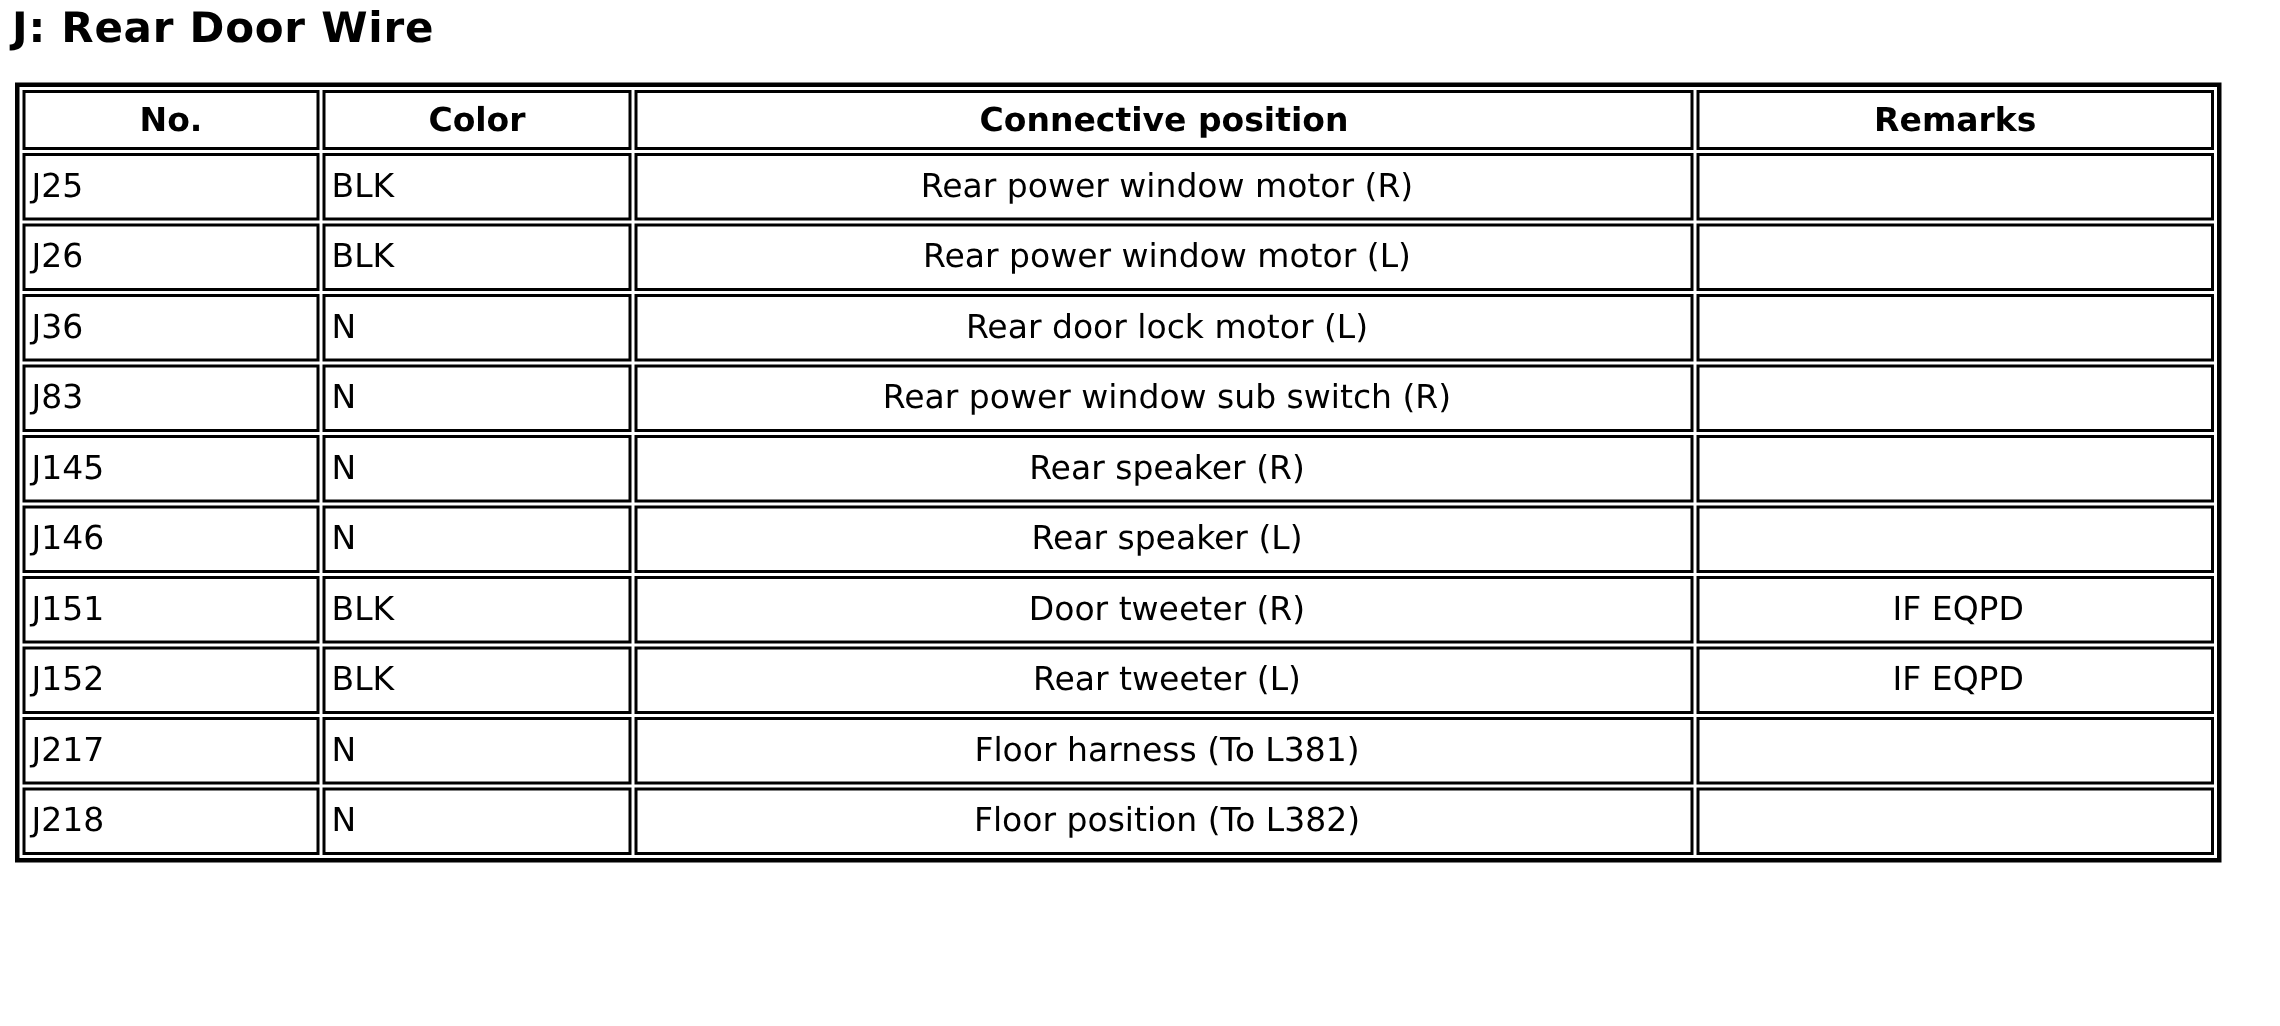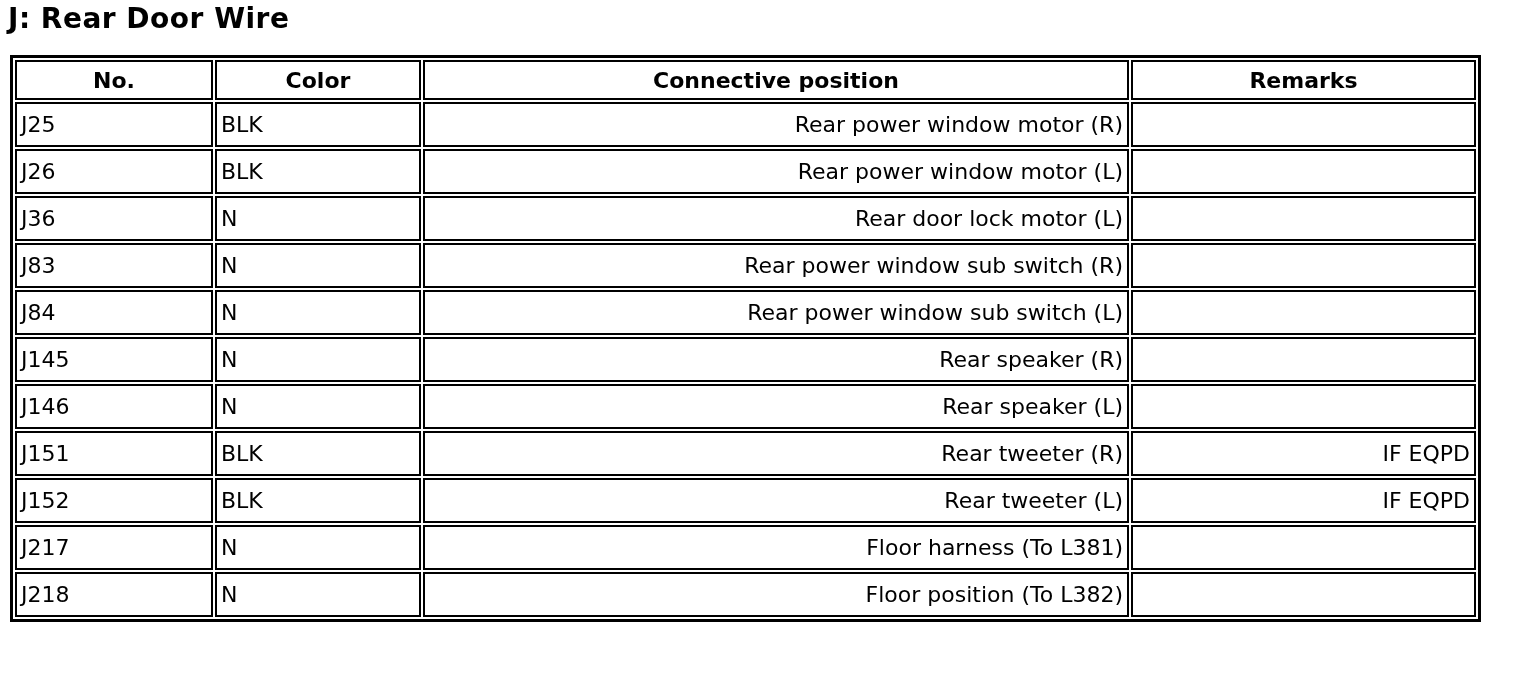--- a/index.html
+++ b/index.html
@@ -50,21 +50,21 @@
     height: 40px;
     font-weight: bold;
     text-align: center;
     padding: 4px 4px;
   }
   .wire-table td {
     height: 45px;
     padding: 0 4px;
   }
   td.c-no, td.c-color { }
-  td.c-pos, td.c-remarks { text-align: right; padding-left: 8px; }
+  td.c-pos, td.c-remarks { text-align: center; padding-left: 8px; }
 </style>
 </head>
 <body>
 
 <div class="page">
 
   <div class="doc-title">J: Rear Door Wire</div>
 
   <table class="wire-table">
     <colgroup>
@@ -100,41 +100,35 @@
     <td class="c-pos">Rear door lock motor (L)</td>
     <td class="c-remarks"></td>
   </tr>
         <tr>
     <td class="c-no">J83</td>
     <td class="c-color">N</td>
     <td class="c-pos">Rear power window sub switch (R)</td>
     <td class="c-remarks"></td>
   </tr>
         <tr>
-    <td class="c-no">J84</td>
-    <td class="c-color">N</td>
-    <td class="c-pos">Rear power window sub switch (L)</td>
-    <td class="c-remarks"></td>
-  </tr>
-        <tr>
     <td class="c-no">J145</td>
     <td class="c-color">N</td>
     <td class="c-pos">Rear speaker (R)</td>
     <td class="c-remarks"></td>
   </tr>
         <tr>
     <td class="c-no">J146</td>
     <td class="c-color">N</td>
     <td class="c-pos">Rear speaker (L)</td>
     <td class="c-remarks"></td>
   </tr>
         <tr>
     <td class="c-no">J151</td>
     <td class="c-color">BLK</td>
-    <td class="c-pos">Rear tweeter (R)</td>
+    <td class="c-pos">Door tweeter (R)</td>
     <td class="c-remarks">IF EQPD</td>
   </tr>
         <tr>
     <td class="c-no">J152</td>
     <td class="c-color">BLK</td>
     <td class="c-pos">Rear tweeter (L)</td>
     <td class="c-remarks">IF EQPD</td>
   </tr>
         <tr>
     <td class="c-no">J217</td>

